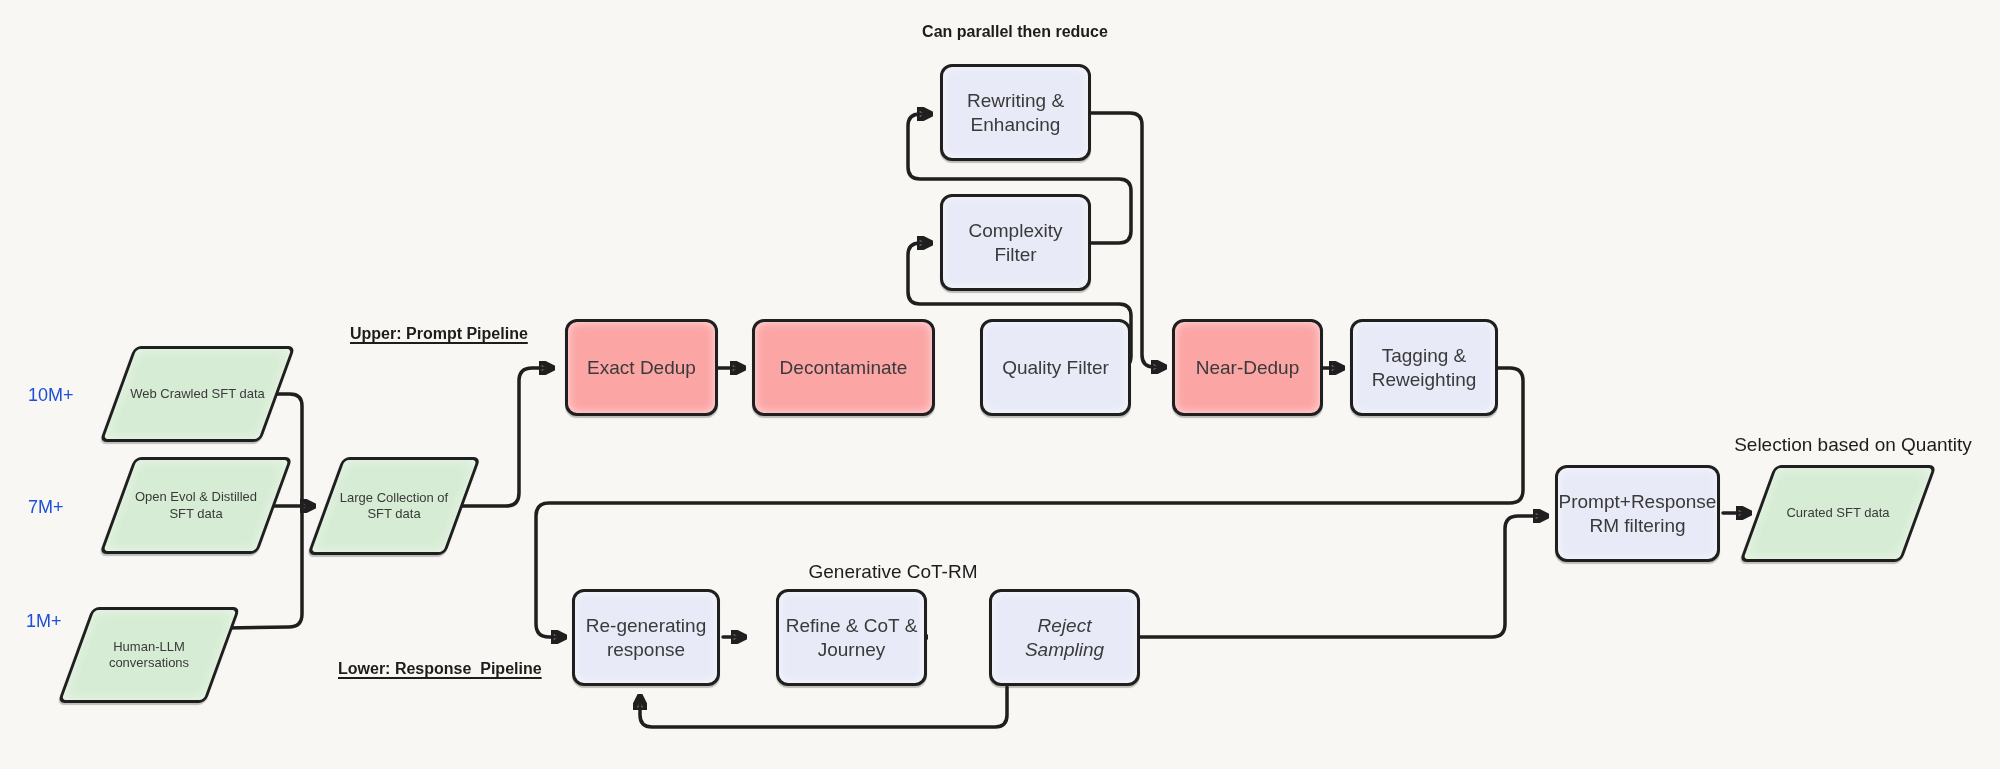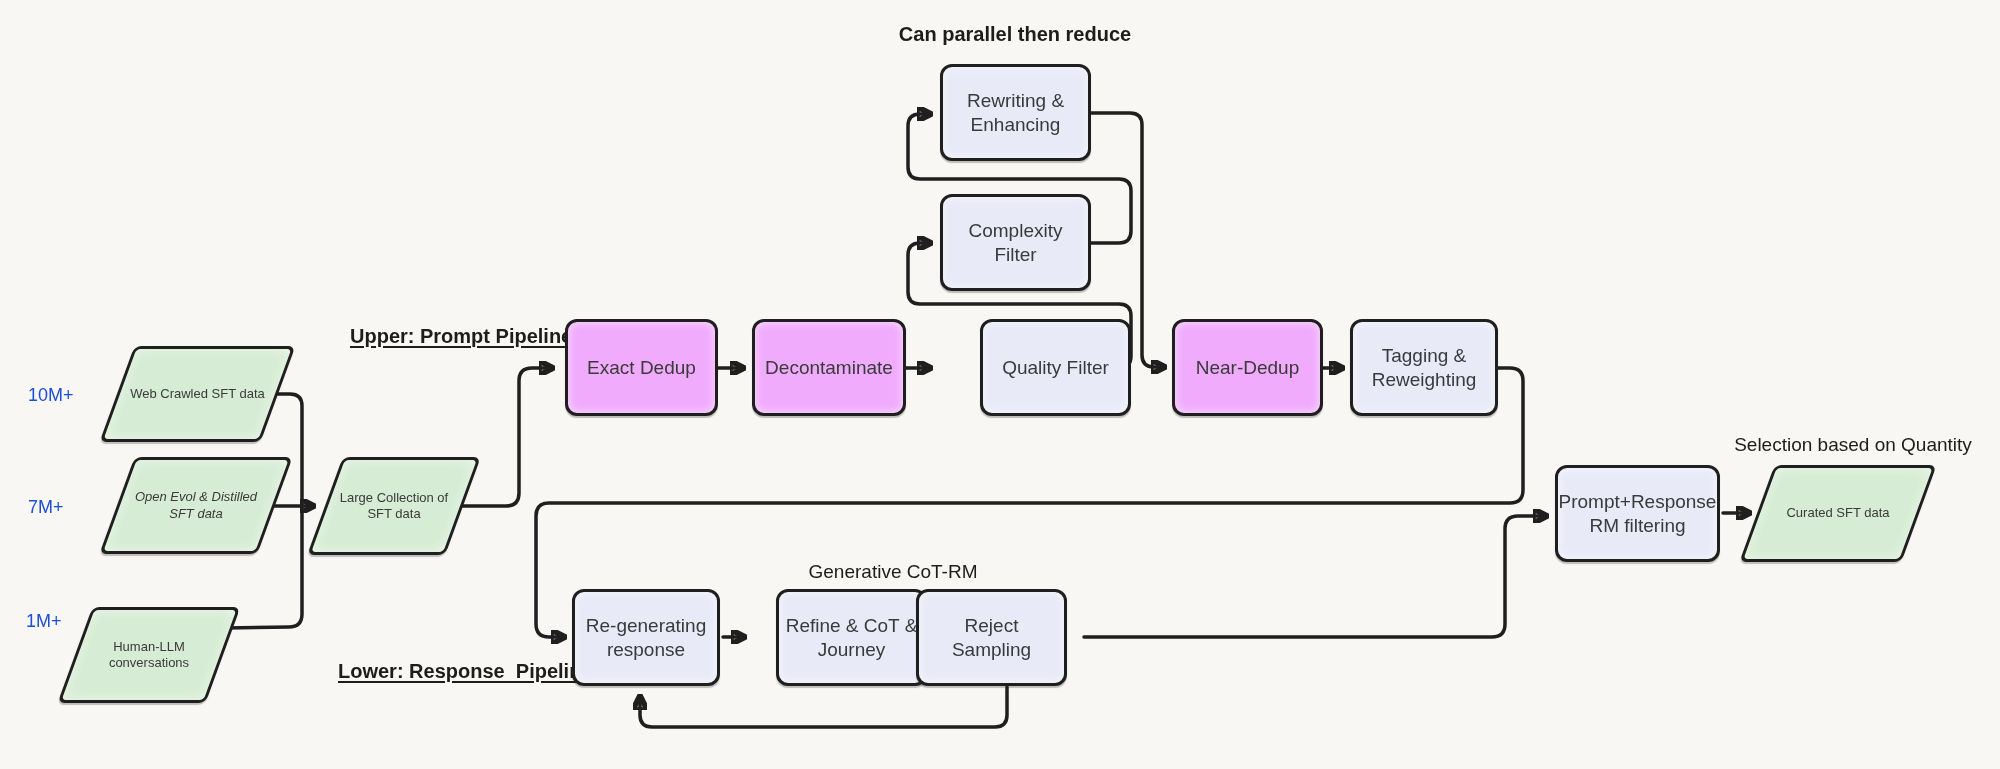--- a/index.html
+++ b/index.html
@@ -12,38 +12,38 @@
   svg.wires { position:absolute; left:0; top:0; width:2000px; height:769px; }
   svg.wires path { stroke:#1f1f1f; stroke-width:3.5; fill:none; stroke-linecap:round; stroke-linejoin:round; }
 
   .box {
     position:absolute; box-sizing:border-box;
     border:3px solid #1f1f1f; border-radius:12px;
     display:flex; align-items:center; justify-content:center;
     text-align:center; font-size:19px; line-height:1.22; padding:12px 6px;
     box-shadow:0 2px 1px rgba(40,40,40,.28), inset 0 0 10px rgba(255,255,255,.65);
   }
-  .fill-gray { background:#f0abfc; }
+  .fill-gray { background:#fca5a5; }
   .fill-lav  { background:#e8eaf7; }
 
   .pgram { position:absolute; }
   .pgram .shape {
     position:absolute; left:17px; right:17px; top:0; bottom:0;
     background:#d6ecd4; border:3px solid #1f1f1f; border-radius:7px;
     transform:skewX(-20deg);
     box-shadow:0 2px 1px rgba(40,40,40,.28), inset 0 0 12px rgba(255,255,255,.55);
   }
   .pgram .lbl {
     position:relative; width:100%; height:100%;
     display:flex; align-items:center; justify-content:center;
     text-align:center; font-size:13px; line-height:1.25;
   }
   .pgram .lbl span { display:inline-block; max-width:72%; }
 
-  .note { position:absolute; font-size:20px; color:#1d1d1d; }
+  .note { position:absolute; font-size:16px; color:#1d1d1d; }
   .note.bold { font-weight:bold; }
   .note.underline { text-decoration:underline; text-decoration-thickness:2px; text-underline-offset:3px; }
   .note.center { text-align:center; }
   .note.pre { white-space:pre; }
   .count { position:absolute; font-size:18px; color:#1d4ed8; }
 </style>
 </head>
 <body>
 
 <div class="canvas">
@@ -80,21 +80,21 @@
   <div class="count" style="left:28px; top:385px;">10M+</div>
   <div class="count" style="left:28px; top:497px;">7M+</div>
   <div class="count" style="left:26px; top:611px;">1M+</div>
 
   <div class="pgram" style="left:100px; top:346px; width:195px; height:96px;">
     <div class="shape"></div>
     <div class="lbl">
         <span>Web Crawled SFT data</span>
       </div>
   </div>
-  <div class="pgram" style="left:100px; top:457px; width:192px; height:97px;font-style:italic;">
+  <div class="pgram" style="left:100px; top:457px; width:192px; height:97px;">
     <div class="shape"></div>
     <div class="lbl">
         <span>Open Evol &amp; Distilled SFT data</span>
       </div>
   </div>
   <div class="pgram" style="left:58px; top:582px; width:182px; height:96px;margin-top:25px;">
     <div class="shape"></div>
     <div class="lbl">
         <span>Human-LLM conversations</span>
       </div>
@@ -114,40 +114,40 @@
 
   <div class="box fill-lav" style="left:940px; top:64px;  width:151px; height:97px;">
       <span>Rewriting &amp; Enhancing</span>
     </div>
   <div class="box fill-lav" style="left:940px; top:194px; width:151px; height:97px;">
       <span>Complexity Filter</span>
     </div>
   <div class="box fill-gray" style="left:565px; top:319px; width:153px; height:97px;">
       <span>Exact Dedup</span>
     </div>
-  <div class="box fill-gray" style="left:752px; top:319px; width:154px; height:97px;">
+  <div class="box fill-gray" style="left:752px; top:319px; width:183px; height:97px;">
       <span>Decontaminate</span>
     </div>
   <div class="box fill-lav" style="left:940px; top:319px; width:151px; height:97px;margin-left:40px;">
       <span>Quality Filter</span>
     </div>
   <div class="box fill-gray" style="left:1172px; top:319px; width:151px; height:97px;">
       <span>Near-Dedup</span>
     </div>
   <div class="box fill-lav" style="left:1350px; top:319px; width:148px; height:97px;">
       <span>Tagging &amp; Reweighting</span>
     </div>
 
   <div class="box fill-lav" style="left:572px; top:589px; width:148px; height:97px;">
       <span>Re-generating response</span>
     </div>
   <div class="box fill-lav" style="left:776px; top:589px; width:151px; height:97px;">
       <span>Refine &amp; CoT &amp; Journey</span>
     </div>
-  <div class="box fill-lav" style="left:916px; top:589px; width:151px; height:97px;">
+  <div class="box fill-lav" style="left:989px; top:589px; width:151px; height:97px;font-style:italic;">
       <span>Reject Sampling</span>
     </div>
 
   <div class="box fill-lav" style="left:1555px; top:465px; width:165px; height:97px;">
       <span>Prompt+Response RM filtering</span>
     </div>
 
 </div>
 
 </body></html>

